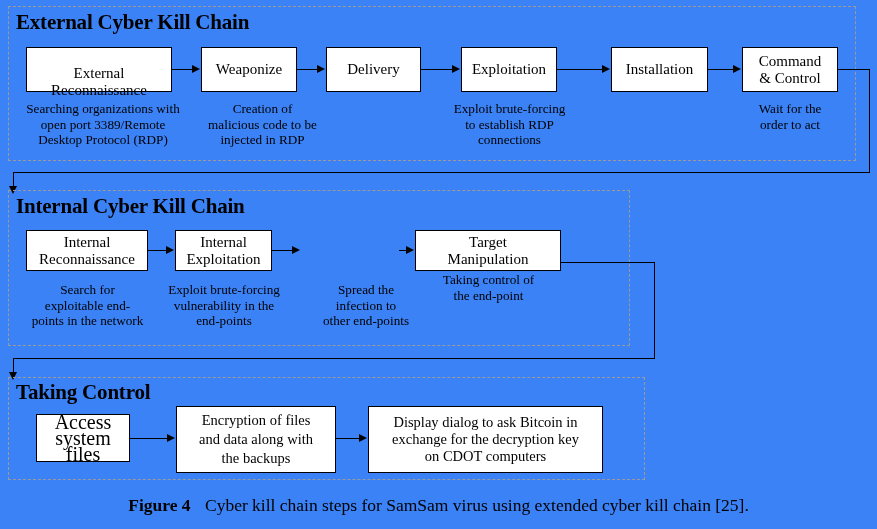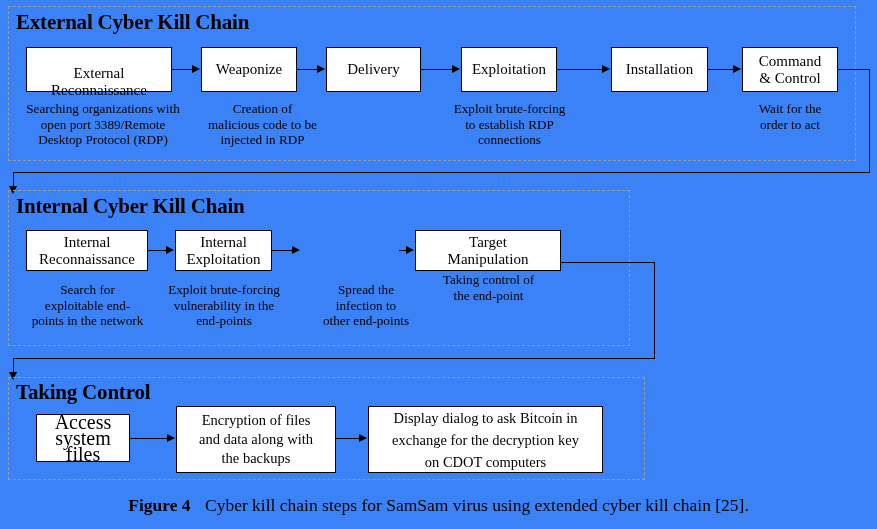--- a/index.html
+++ b/index.html
@@ -208,21 +208,21 @@
 
   <div class="pbox" style="left:36px; top:414px; width:94px; height:48px; font-size:20px; line-height:16px;">
     <span style="white-space:pre-line;">Access
 system files</span>
   </div>
   <div class="pbox" style="left:176px; top:406px; width:160px; height:67px; font-size:14.5px; line-height:19px;">
     <span style="white-space:pre-line;">Encryption of files
 and data along with
 the backups</span>
   </div>
-  <div class="pbox" style="left:368px; top:406px; width:235px; height:67px; font-size:14.5px; line-height:22px;">
+  <div class="pbox" style="left:368px; top:406px; width:235px; height:67px; font-size:14.5px; line-height:17px;">
     <span style="white-space:pre-line;">Display dialog to ask Bitcoin in
 exchange for the decryption key
 on CDOT computers</span>
   </div>
 
   <div class="hline" style="left:130px; top:438px; width:38px;"></div>
   <div class="arrow-r" style="left:167px; top:434px;"></div>
 
   <div class="hline" style="left:336px; top:438px; width:24px;"></div>
   <div class="arrow-r" style="left:359px; top:434px;"></div>

